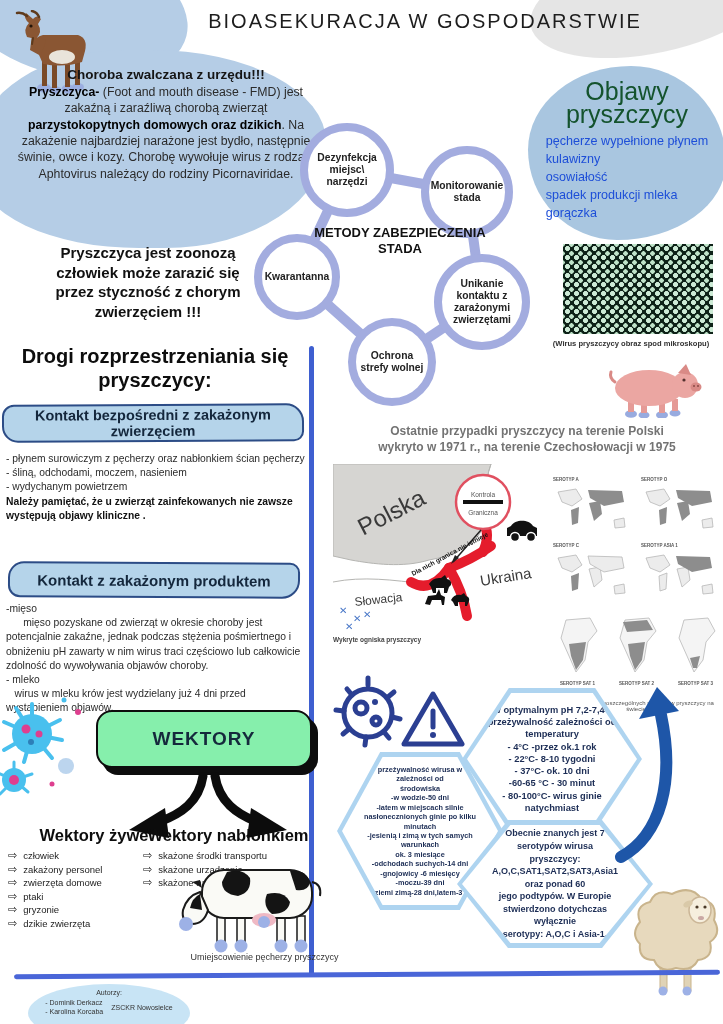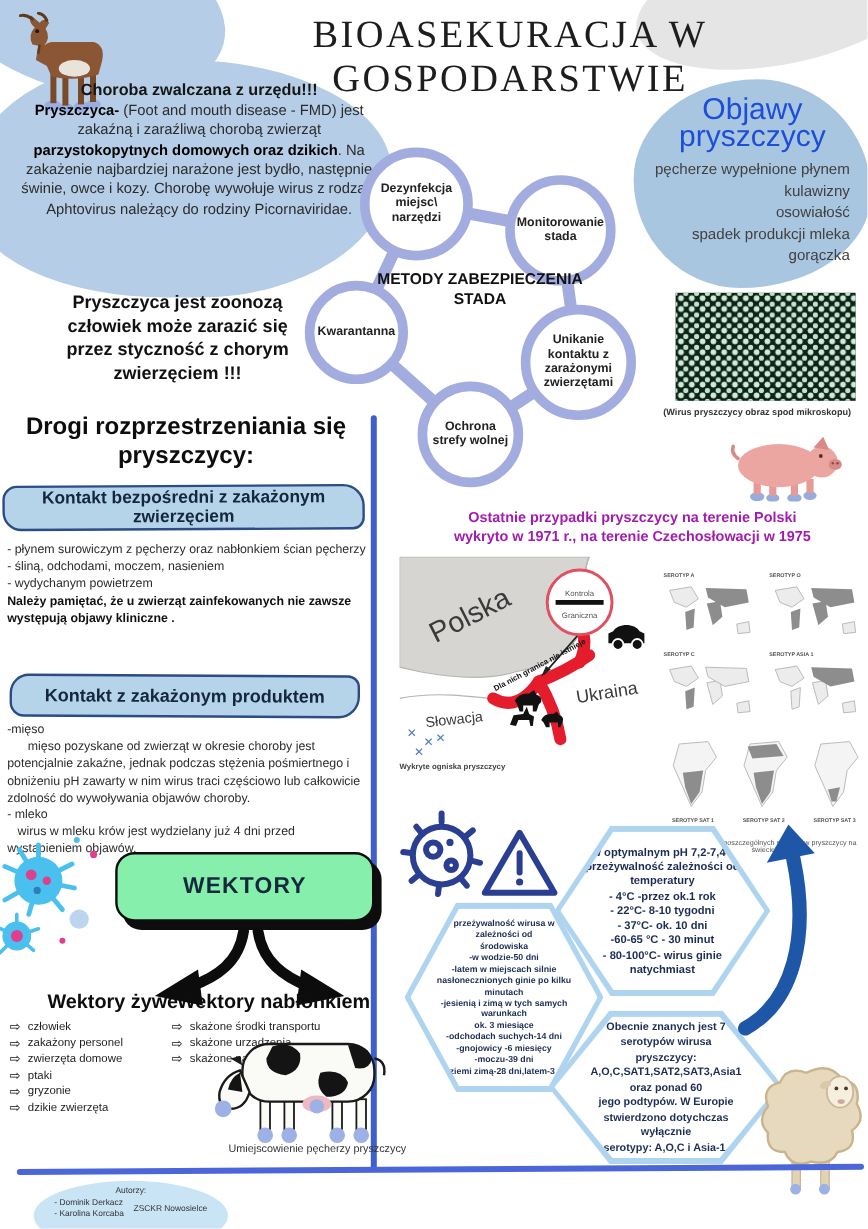--- a/index.html
+++ b/index.html
@@ -3,44 +3,44 @@
 <meta charset="utf-8">
 <style>
   html,body{margin:0;padding:0;background:#fff;}
   #poster{position:relative;width:723px;height:1024px;margin:0 auto;background:#fff;
     overflow:hidden;font-family:"Liberation Sans",sans-serif;color:#222;}
   .abs{position:absolute;}
   .preline{white-space:pre-line;}
   
   .corner-blob-l{left:-50px;top:-62px;width:240px;height:138px;background:#b5cde6;border-radius:50%;transform:rotate(14deg);}
   .corner-blob-r{right:-55px;top:-52px;width:250px;height:105px;background:#dcdcdc;border-radius:50%;transform:rotate(-12deg);opacity:.75;}
-  .title{left:130px;top:10px;width:590px;text-align:center;font-family:Liberation Serif, serif;
-    font-size:32px;letter-spacing:2px;color:#1d1d1d;}
+  .title{left:130px;top:10px;width:590px;text-align:center;font-family:Liberation Sans, sans-serif;
+    font-size:20px;letter-spacing:2px;color:#1d1d1d;}
   .intro-blob{left:-22px;top:50px;width:348px;height:198px;background:#b5cde6;
     border-radius:46% 54% 50% 50% / 52% 50% 58% 42%;}
   .intro-text{left:16px;top:66px;width:300px;text-align:center;font-size:12.3px;line-height:1.33;color:#2b2b2b;}
   .intro-text .hd{font-weight:bold;font-size:13.5px;color:#151515;}
   .intro-text b{color:#000000;}
   .zoonosis{left:16px;top:243px;width:264px;text-align:center;font-weight:bold;font-size:15px;color:#111;line-height:1.3;}
   
   .diagram{left:255px;top:112px;width:295px;height:300px;}
   .dnode{position:absolute;background:#fff;border:8px solid #a3acdf;border-radius:50%;
     display:flex;align-items:center;justify-content:center;text-align:center;
     font-weight:bold;font-size:10.3px;line-height:1.18;color:#222;box-sizing:border-box;padding:4px;}
   .n1{left:45px;top:11px;width:94px;height:94px;}
   .n2{left:166px;top:34px;width:92px;height:92px;}
   .n3{left:-1px;top:122px;width:86px;height:86px;}
   .n4{left:179px;top:142px;width:96px;height:96px;}
   .n5{left:93px;top:206px;width:88px;height:88px;}
   .dcenter{position:absolute;left:55px;top:113px;width:180px;text-align:center;font-weight:bold;font-size:13px;color:#111;line-height:1.25;}
   
   .symptom-blob{left:528px;top:66px;width:198px;height:174px;background:#a9c6e0;
     border-radius:52% 48% 55% 45% / 48% 55% 45% 52%;display:flex;flex-direction:column;align-items:center;}
-  .symptom-title{margin-top:14px;text-align:center;font-size:25px;color:#1d4ed8;line-height:.92;font-weight:500;}
-  .symptom-list{margin-top:7px;text-align:right;font-size:12.6px;color:#404040;line-height:1.42;}
+  .symptom-title{margin-top:14px;text-align:center;font-size:25px;color:#14532d;line-height:.92;font-weight:500;}
+  .symptom-list{margin-top:7px;text-align:left;font-size:12.6px;color:#1d4ed8;line-height:1.42;}
   .micro-img{left:563px;top:244px;width:150px;height:90px;background:
      radial-gradient(#cdebd6 2.2px,transparent 2.7px) 0 0/9px 9px,
      radial-gradient(#bfe3c9 2px,transparent 2.5px) 4px 5px/9px 9px,#0e2218;}
   .micro-caption{left:538px;top:339px;width:186px;text-align:center;font-size:7.6px;font-weight:bold;color:#333;}
   
   .v-divider{left:309px;top:346px;width:5px;height:630px;background:#3e5fd0;border-radius:3px;}
   .spread-heading{left:4px;top:344px;width:302px;text-align:center;font-weight:bold;font-size:20px;color:#0d0d0d;line-height:1.2;}
   .wavybox{background:#b5d4ea;border:2.5px solid #2c4c86;display:flex;align-items:center;justify-content:center;
     text-align:center;font-weight:bold;color:#14273c;box-sizing:border-box;}
   .box1{left:2px;top:404px;width:302px;height:38px;font-size:14.5px;border-radius:12px 18px 10px 16px;transform:rotate(-.3deg);}
@@ -55,40 +55,40 @@
     font-weight:bold;font-size:19px;letter-spacing:1px;color:#15293c;}
   .vec-heading{font-weight:bold;font-size:16.5px;color:#0d0d0d;text-align:center;}
   .vh-live{left:14px;top:826px;width:160px;}
   .vh-inan{left:140px;top:826px;width:176px;}
   .vlist{display:flex;flex-direction:column;gap:2.5px;}
   .vl-live{left:8px;top:850px;width:130px;}
   .vl-inan{left:143px;top:850px;width:170px;}
   .vrow{display:flex;align-items:center;gap:6px;font-size:9.5px;color:#1c1c1c;}
   .varr{font-family:"DejaVu Sans",sans-serif;font-size:11px;line-height:1;color:#111;}
   
-  .outbreak-title{left:336px;top:424px;width:382px;text-align:center;font-weight:bold;font-size:12px;color:#a21caf;line-height:1.3;}
+  .outbreak-title{left:336px;top:424px;width:382px;text-align:center;font-weight:bold;font-size:12px;color:#737373;line-height:1.3;}
   .map-box{left:333px;top:464px;width:212px;height:168px;}
   .map-caption{left:333px;top:636px;width:200px;font-size:6.5px;font-weight:bold;color:#444;}
   
   .wmaps{left:552px;top:484px;width:170px;display:flex;flex-wrap:wrap;column-gap:8px;row-gap:14px;}
   .wmap{position:relative;width:80px;height:52px;}
   .wlabel{position:absolute;top:-7px;left:1px;font-size:4.5px;font-weight:bold;color:#555;}
   .amap{position:relative;width:51px;height:62px;}
   .alabel{position:absolute;bottom:-8px;left:0;width:100%;text-align:center;font-size:4.5px;font-weight:bold;color:#555;}
   .wmaps-caption{left:552px;top:700px;width:170px;text-align:center;font-size:6px;color:#555;}
   
   .hex{clip-path:polygon(26% 0%,74% 0%,100% 50%,74% 100%,26% 100%,0% 50%);background:#aed4f0;}
   .hex-inner{position:absolute;inset:5px;clip-path:polygon(26% 0%,74% 0%,100% 50%,74% 100%,26% 100%,0% 50%);
     background:#fff;display:flex;align-items:center;justify-content:center;text-align:center;
     font-weight:bold;color:#1c2d55;box-sizing:border-box;padding:4px 20px;}
   .hex1{left:462px;top:688px;width:180px;height:142px;}
   .hex1 .hex-inner{font-size:9.3px;line-height:1.32;}
   .hex2{left:337px;top:752px;width:166px;height:158px;}
   .hex2 .hex-inner{font-size:7.3px;line-height:1.3;}
-  .hex3{left:457px;top:842px;width:196px;height:128px;}
+  .hex3{left:457px;top:820px;width:196px;height:128px;}
   .hex3 .hex-inner{font-size:9px;line-height:1.4;}
   .cow-caption{left:172px;top:952px;width:185px;text-align:center;font-size:9px;color:#333;}
   .h-line{left:14px;top:972px;width:706px;height:5px;background:#4a66d8;border-radius:3px;transform:rotate(-.35deg);}
   .footer-blob{left:28px;top:984px;width:162px;height:58px;background:#c8e4f5;border-radius:50%;
     font-size:7px;color:#333;text-align:center;}
   .footer-row{display:flex;justify-content:center;align-items:center;gap:8px;margin-top:2px;}
   .footer-authors{text-align:left;line-height:1.35;}
 </style>
 </head>
 <body>

